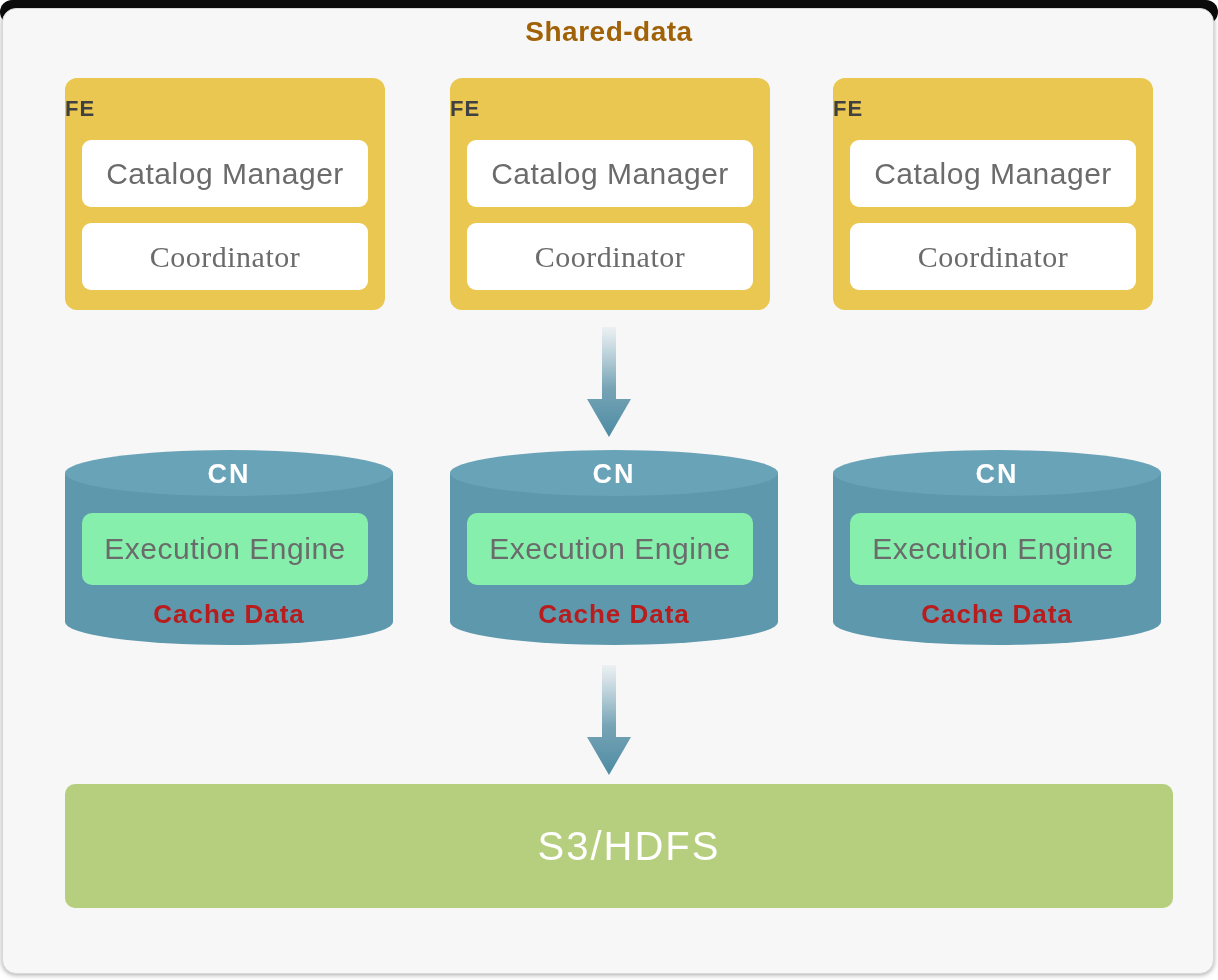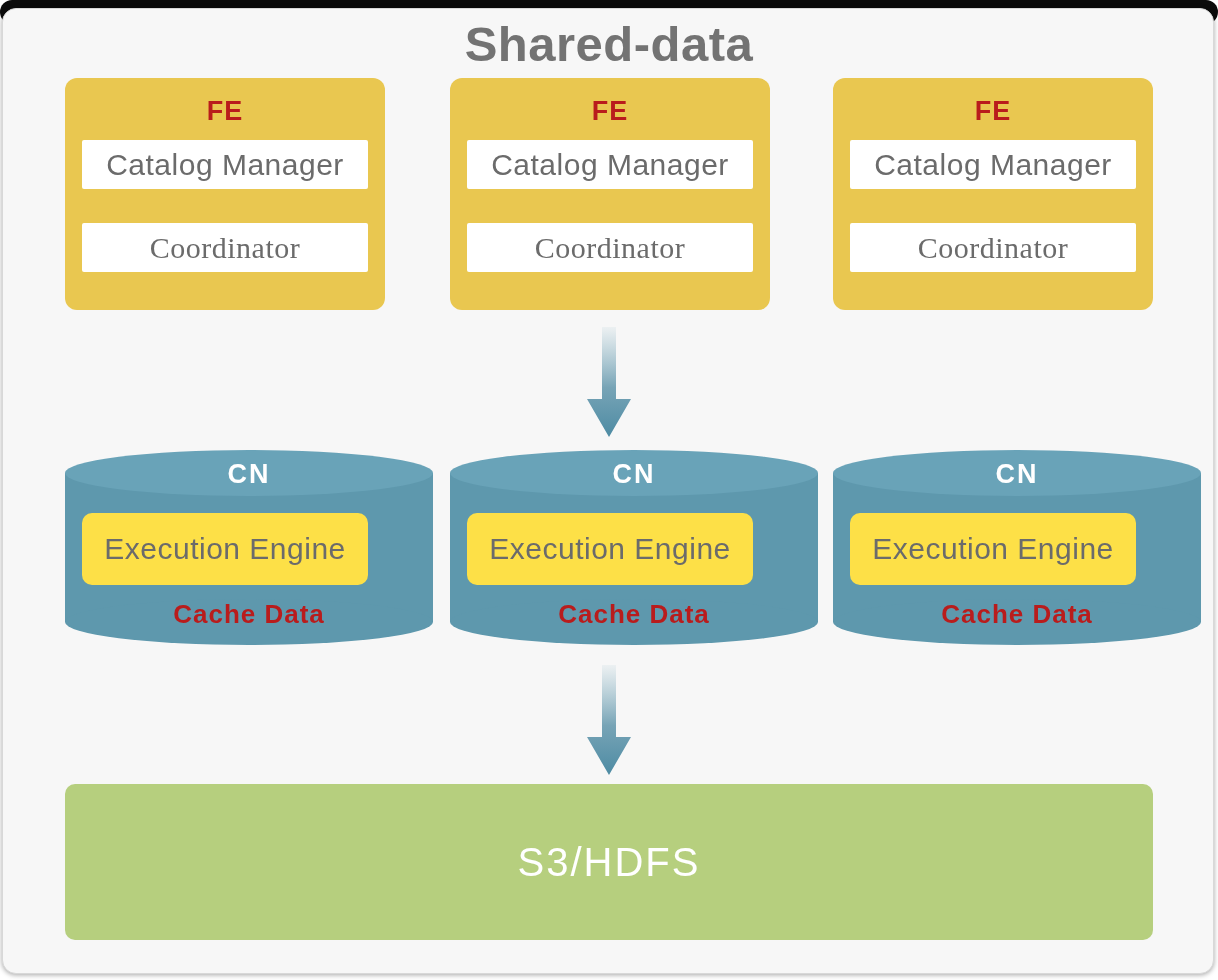--- a/index.html
+++ b/index.html
@@ -25,67 +25,67 @@
     background: var(--card-bg, #f7f7f7);
     border: 1px solid #d8d8d8;
     border-radius: 14px;
     box-shadow: 0 1px 5px rgba(0,0,0,0.35);
   }
   .diagram-title {
     position: absolute;
     top: 16px; left: 0;
     width: 1218px;
     text-align: center;
-    font-size: 49px;
-    font-weight: bold;
-    color: #737373;
+    font-size: 28px;
+    font-weight: bold;
+    color: #a16207;
     letter-spacing: 0.5px;
   }
   
   .fe-box {
     position: absolute;
     top: 78px;
     width: 320px; height: 232px;
     background: var(--fe-fill, #e9c750);
     border-radius: 12px;
   }
   .fe-box.col-1 { left: 65px; }
   .fe-box.col-2 { left: 450px; }
   .fe-box.col-3 { left: 833px; }
   .fe-title {
     position: absolute;
     top: 18px; left: 0;
     width: 100%;
-    text-align: center;
-    font-size: 27px;
+    text-align: left;
+    font-size: 22px;
     font-weight: bold;
     letter-spacing: 1px;
-    color: #b91c1c;
+    color: #404040;
   }
   .fe-comp {
     position: absolute;
     left: 17px;
-    width: 286px; height: 49px;
+    width: 286px; height: 67px;
     background: #ffffff;
-    border-radius: 2px;
+    border-radius: 9px;
     display: flex;
     align-items: center;
     justify-content: center;
     font-size: 30px;
     letter-spacing: 0.5px;
     color: var(--component-text, #6b6b6b);
     text-align: center;
   }
   .fe-comp.pos-1 { top: 62px; }
   .fe-comp.pos-2 { top: 145px; font-family: Liberation Serif, serif; }
   
   .cn-cyl {
     position: absolute;
     top: 450px;
-    width: 368px; height: 195px;
+    width: 328px; height: 195px;
   }
   .cn-cyl.col-1 { left: 65px; }
   .cn-cyl.col-2 { left: 450px; }
   .cn-cyl.col-3 { left: 833px; }
   .cyl-body {
     position: absolute;
     top: 23px; bottom: 23px;
     left: 0; width: 100%;
     background: var(--cn-fill, #5e98ad);
   }
@@ -110,21 +110,21 @@
     text-align: center;
     font-size: 27px;
     font-weight: bold;
     letter-spacing: 2px;
     color: #ffffff;
   }
   .cn-engine {
     position: absolute;
     left: 17px; top: 63px;
     width: 286px; height: 72px;
-    background: #fde047;
+    background: #86efac;
     border-radius: 10px;
     display: flex;
     align-items: center;
     justify-content: center;
     font-size: 30px;
     letter-spacing: 0.5px;
     color: var(--component-text, #6b6b6b);
   }
   .cn-cache {
     position: absolute;
@@ -137,30 +137,31 @@
     color: #b91c1c;
   }
   
   .down-arrow { position: absolute; left: 577px; width: 64px; height: 112px; }
   .down-arrow.arrow-1 { top: 327px; }
   .down-arrow.arrow-2 { top: 665px; }
   
   .storage-box {
     position: absolute;
     left: 65px; top: 784px;
-    width: 1088px; height: 156px;
+    width: 1088px; height: 124px;
     background: var(--storage-fill, #b6cf7e);
     border-radius: 10px;
     display: flex;
     align-items: center;
     justify-content: center;
     font-size: 40px;
     font-weight: 300;
     letter-spacing: 2px;
     color: #ffffff;
+    padding-left: 20px;
   }
 </style>
 </head>
 <body>
 
 <div class="canvas">
   <div class="top-edge"></div>
   <div class="card"></div>
 
   <div class="diagram-title">Shared-data</div>

